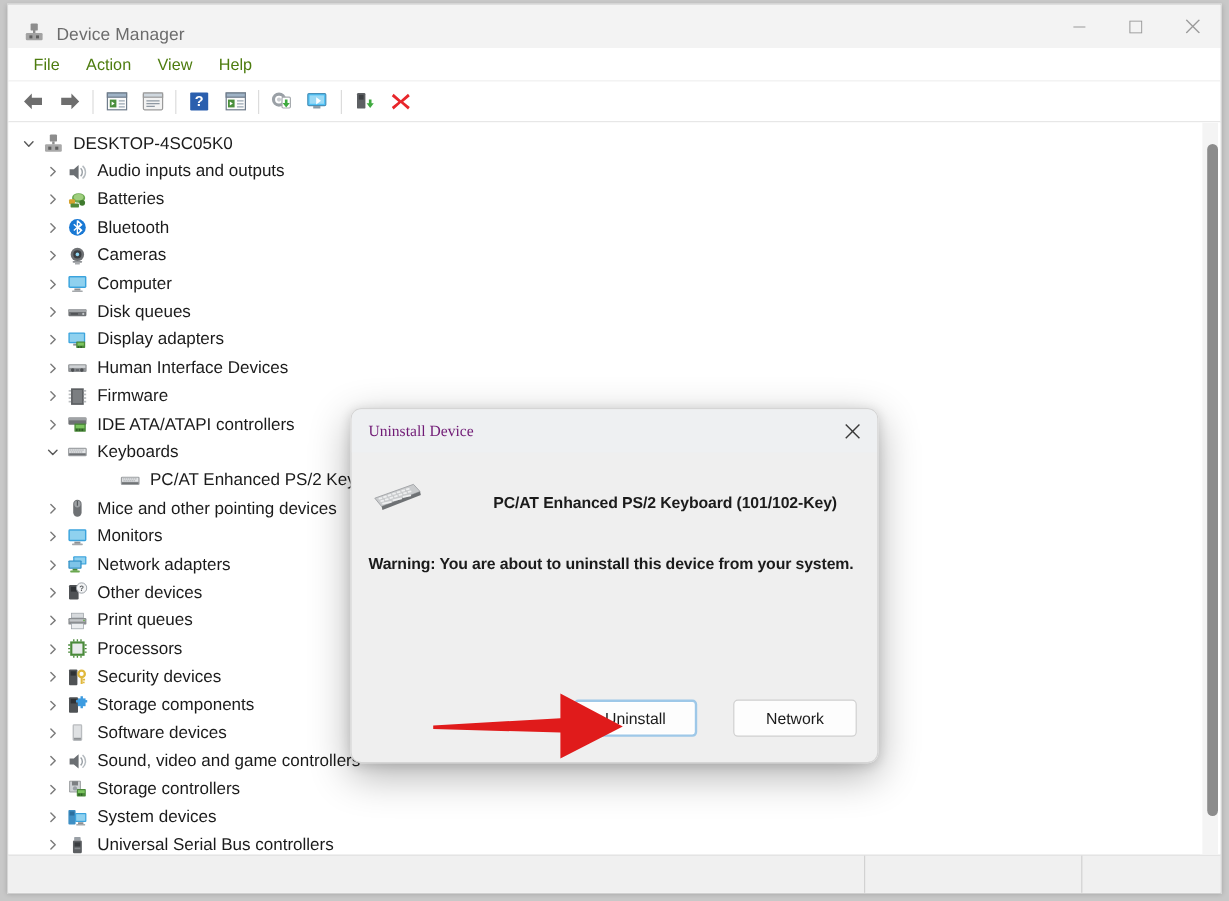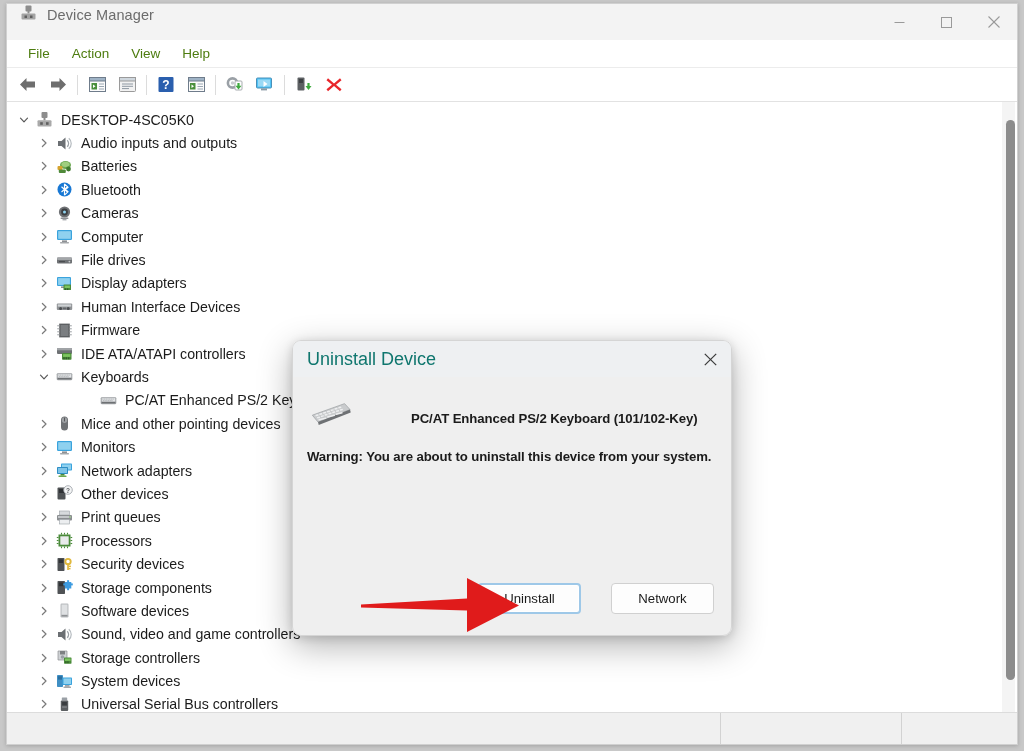--- a/index.html
+++ b/index.html
@@ -28,21 +28,21 @@
     display: flex;
     flex-direction: column;
     box-shadow: 0 1px 4px rgba(0,0,0,.18);
   }
 
   
   #titlebar {
     height: 36px;
     background: #f3f3f3;
     display: flex;
-    align-items: flex-start;
+    align-items: flex-end;
     flex: 0 0 auto;
     position: relative;
   }
   #title-left {
     display: flex;
     align-items: center;
     padding-left: 13px;
     gap: 10px;
   }
   #title-text {
@@ -218,22 +218,23 @@
   #dlg-title {
     height: 36px;
     background: #eef0f2;
     display: flex;
     align-items: center;
     justify-content: space-between;
     padding: 0 0 0 14px;
     flex: 0 0 auto;
   }
   #dlg-title-text {
-    font-size: 18px;
-    color: #0f766e;
+    font-size: 13px;
+    color: #701a75;
+    font-family: Liberation Serif, serif;
   }
   #dlg-close {
     width: 42px; height: 36px;
     display: flex; align-items: center; justify-content: center;
     cursor: default;
     border-top-right-radius: 8px;
   }
   #dlg-body {
     flex: 1 1 auto;
     padding: 22px 18px 0 14px;
@@ -245,21 +246,21 @@
     gap: 12px;
   }
   #dev-name {
     font-size: 13.2px;
     color: #1b1b1b;
     margin-left: 44px;
     font-weight: 600;
     letter-spacing: -0.1px;
   }
   #warn-text {
-    margin-top: 12px;
+    margin-top: 24px;
     font-size: 13.2px;
     color: #1b1b1b;
     font-weight: 600;
     letter-spacing: -0.1px;
   }
   #dlg-buttons {
     position: absolute;
     left: 0; right: 0;
     bottom: 0;
     height: 74px;
@@ -533,21 +534,21 @@
             </svg>
           </span>
           <span class="icon-box">
             <svg width="17" height="17" viewBox="0 0 17 17">
               <rect x="1" y="5.5" width="15" height="6" rx="1" fill="#6e7174"></rect>
               <rect x="1" y="5.5" width="15" height="2.4" rx="1" fill="#a3a6a9"></rect>
               <circle cx="13.4" cy="9.6" r="0.9" fill="#c7cacd"></circle>
               <rect x="3" y="9" width="6" height="1.2" fill="#4a4d50"></rect>
             </svg>
           </span>
-          <span>File drives</span>
+          <span>Disk queues</span>
         </div>
         <div class="node lvl1">
           <span class="chev">
             <svg width="10" height="10" viewBox="0 0 10 10">
               <path d="M3.4 1.5 L7 5 L3.4 8.5" fill="none" stroke="#7a7a7a" stroke-width="1.2" stroke-linecap="round" stroke-linejoin="round"></path>
             </svg>
           </span>
           <span class="icon-box">
             <svg width="17" height="17" viewBox="0 0 17 17">
               <rect x="1" y="2" width="14" height="9" rx="1" fill="#3aa3dd"></rect>

